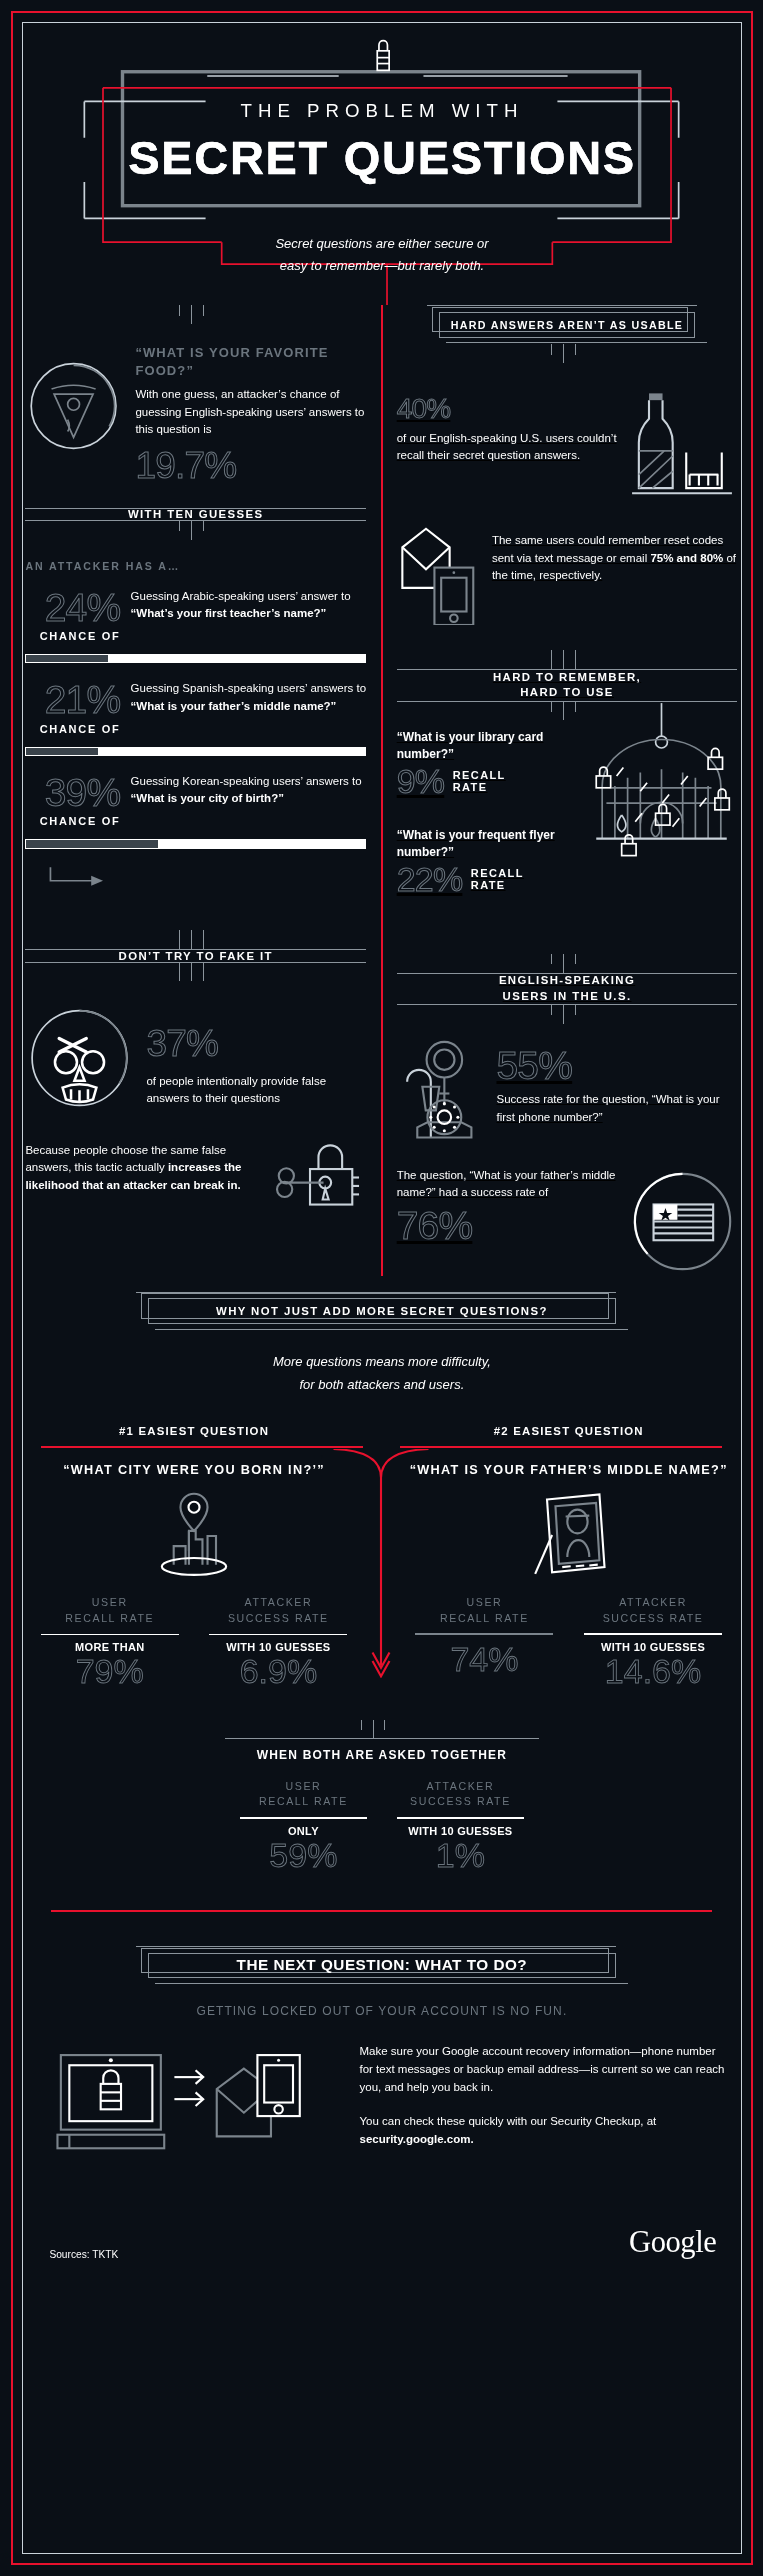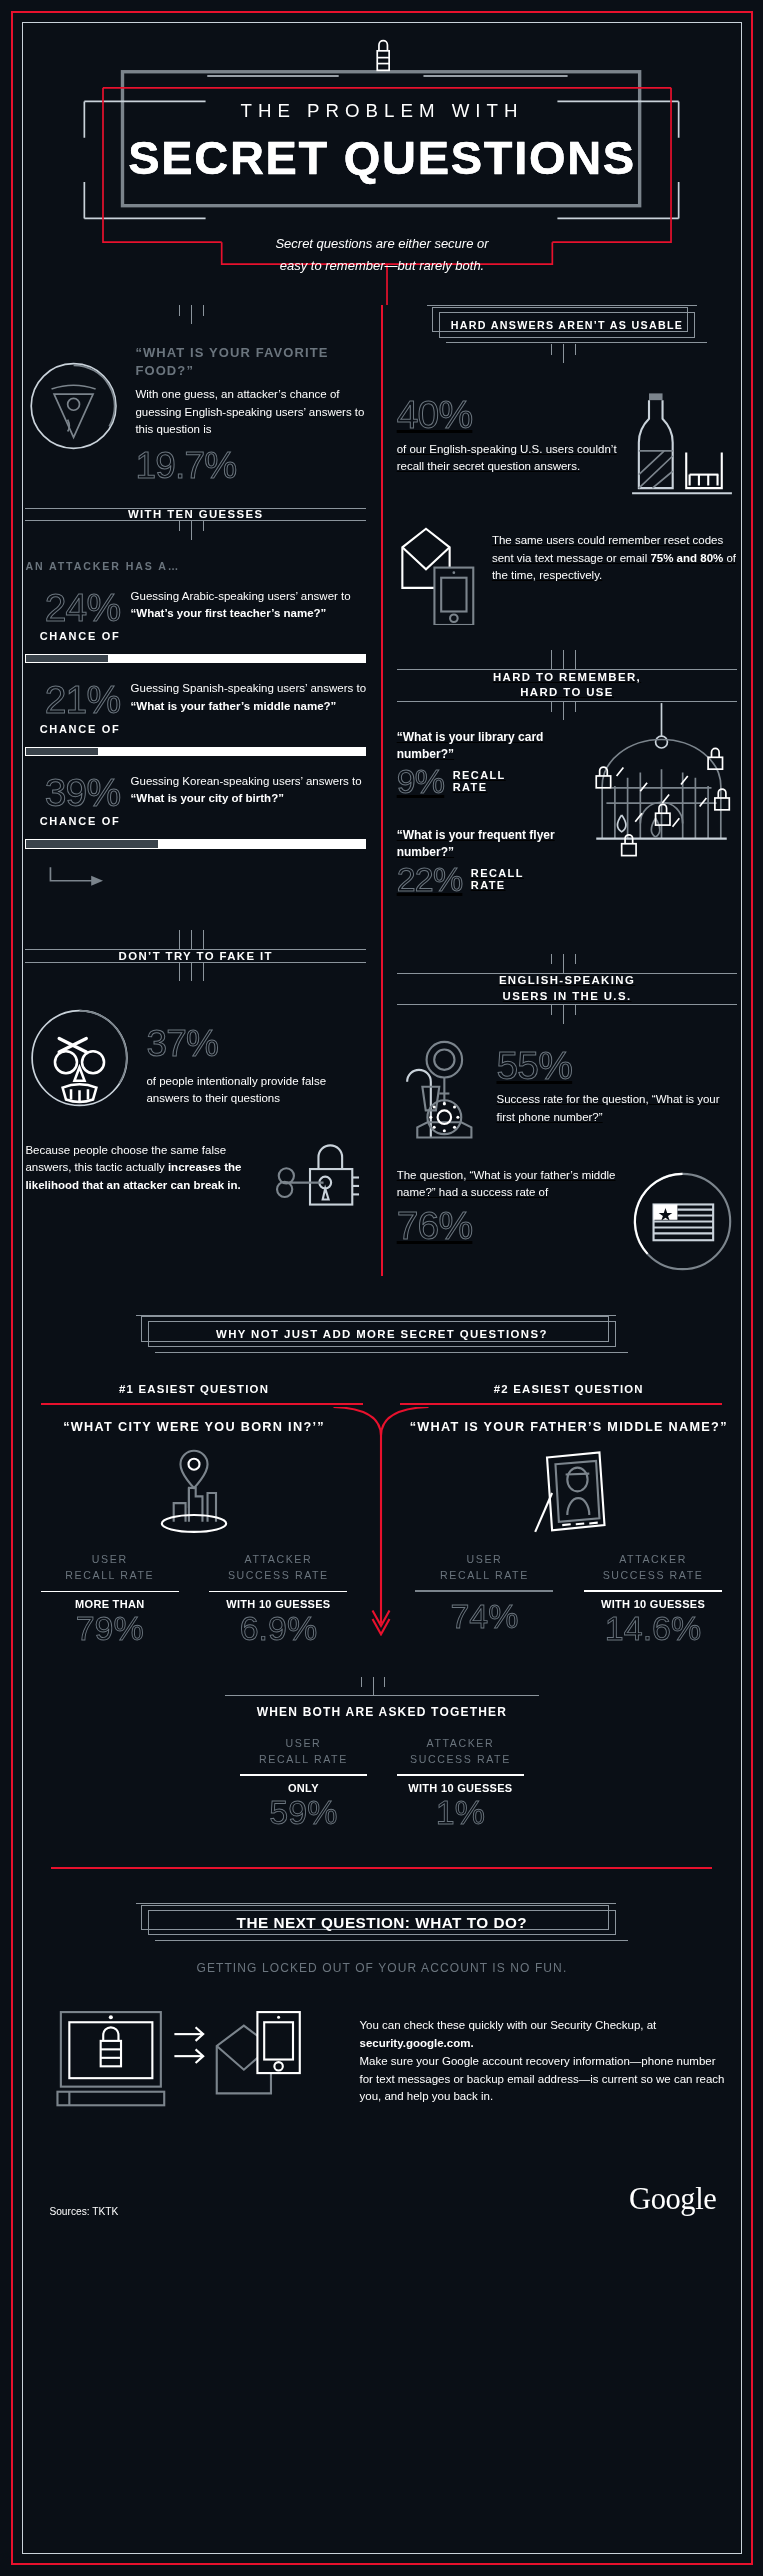--- a/index.html
+++ b/index.html
@@ -356,21 +356,21 @@
           <div class="bh-txt" style="font-size:10.7px;letter-spacing:1.3px">HARD ANSWERS AREN’T AS USABLE</div>
         </div>
         <div class="tick-group">
           <i style="left:154px;top:0;height:10.2px"></i>
           <i style="left:166px;top:0;height:18.7px"></i>
           <i style="left:178px;top:0;height:10.2px"></i>
         </div>
 
         <div class="row" style="margin-top:27px;align-items:flex-start">
           <div style="flex:1;padding-top:5.1px">
-            <div class="bignum hollow" style="font-size:39px">40%</div>
+            <div class="bignum hollow" style="font-size:28px">40%</div>
             <div class="body-txt" style="margin-top:6.8px">of our English-speaking U.S. users couldn’t recall their secret question answers.</div>
           </div>
           <svg width="110" height="110" viewBox="0 0 130 130" style="flex:0 0 110px">
             <rect x="26" y="4" width="16" height="8" fill="#7b848c"></rect>
             <path d="M26 12 L26 34 Q14 46 14 62 L14 116 L54 116 L54 62 Q54 46 42 34 L42 12" fill="none" stroke="#c9d2da" stroke-width="2.5"></path>
             <line x1="14" y1="72" x2="54" y2="72" stroke="#7b848c" stroke-width="2"></line>
             <path d="M14 100 L44 72 M14 116 L54 78 M30 116 L54 96" stroke="#7b848c" stroke-width="2" fill="none"></path>
             <path d="M70 74 L70 116 L112 116 L112 74" fill="none" stroke="#ffffff" stroke-width="2.5"></path>
             <path d="M74 100 L74 113 M85 100 L85 113 M96 100 L96 113 M107 100 L107 113" stroke="#ffffff" stroke-width="2.5"></path>
             <line x1="74" y1="100" x2="108" y2="100" stroke="#ffffff" stroke-width="2.5"></line>
@@ -522,29 +522,33 @@
             <line x1="58" y1="57" x2="100" y2="57" stroke="#c9d2da" stroke-width="2.5"></line>
             <line x1="30" y1="64" x2="100" y2="64" stroke="#c9d2da" stroke-width="2.5"></line>
             <line x1="30" y1="71" x2="100" y2="71" stroke="#c9d2da" stroke-width="2.5"></line>
             <line x1="30" y1="78" x2="100" y2="78" stroke="#c9d2da" stroke-width="2.5"></line>
           </svg>
         </div>
 
       </div>
     </div>
 
-    <div class="full" style="margin-top:39px">
+    <div class="full" style="margin-top:16px">
       <div class="box-head" style="width:492px">
         <div class="bx bh-line-t" style="width:480px"></div>
         <div class="bx bh-off" style="width:468px"></div>
         <div class="bx bh-main" style="width:468px"></div>
         <div class="bx bh-line-b" style="width:473px"></div>
         <div class="bh-txt" style="width:468px">WHY NOT JUST ADD MORE SECRET QUESTIONS?</div>
       </div>
 
+      <div class="center ital" style="color:#ffffff;font-size:13px;line-height:1.75;margin-top:20.4px">
+        <div>More questions means more difficulty,</div>
+        <div>for both attackers and users.</div>
+      </div>
 
       <div class="cmp" style="margin-top:29px">
 
         <svg width="102" height="229" viewBox="0 0 120 270" style="position:absolute;left:305px;top:24px;z-index:2">
           <path d="M4 0 Q60 2 60 34 L60 255" fill="none" stroke="#e8112d" stroke-width="2.5"></path>
           <path d="M116 0 Q60 2 60 34" fill="none" stroke="#e8112d" stroke-width="2.5"></path>
           <path d="M50 240 L60 258 L70 240" fill="none" stroke="#e8112d" stroke-width="2.5"></path>
           <path d="M50 250 L60 268 L70 250" fill="none" stroke="#e8112d" stroke-width="2.5"></path>
         </svg>
 
@@ -681,22 +685,22 @@
           <g>
             <path d="M198 54 L198 110 L262 110 L262 54 L230 30 Z" fill="none" stroke="#7b848c" stroke-width="2.5"></path>
             <path d="M198 54 L230 82 L262 54" fill="none" stroke="#7b848c" stroke-width="2.5"></path>
             <rect x="246" y="14" width="50" height="72" fill="#0a0f16" stroke="#ffffff" stroke-width="2.5"></rect>
             <rect x="254" y="26" width="34" height="44" fill="none" stroke="#ffffff" stroke-width="2.5"></rect>
             <circle cx="271" cy="78" r="5" fill="none" stroke="#ffffff" stroke-width="2.5"></circle>
             <circle cx="271" cy="20" r="1.8" fill="#ffffff"></circle>
           </g>
         </svg>
         <div style="flex:1;padding-left:5.1px;padding-right:8.5px">
+          <div class="footer-txt">Make sure your Google account recovery information—phone number for text messages or backup email address—is current so we can reach you, and help you back in.</div>
           <div class="footer-txt" style="margin-top:17px"><span>You can check these quickly with our Security Checkup, at </span><b>security.google.com.</b></div>
-          <div class="footer-txt">Make sure your Google account recovery information—phone number for text messages or backup email address—is current so we can reach you, and help you back in.</div>
         </div>
       </div>
 
       <div class="row" style="margin-top:46px;align-items:flex-end;justify-content:space-between;padding:0 22px 0 24px">
         <div class="sources">Sources: TKTK</div>
         <div class="google">Google</div>
       </div>
     </div>
 
   </div>

